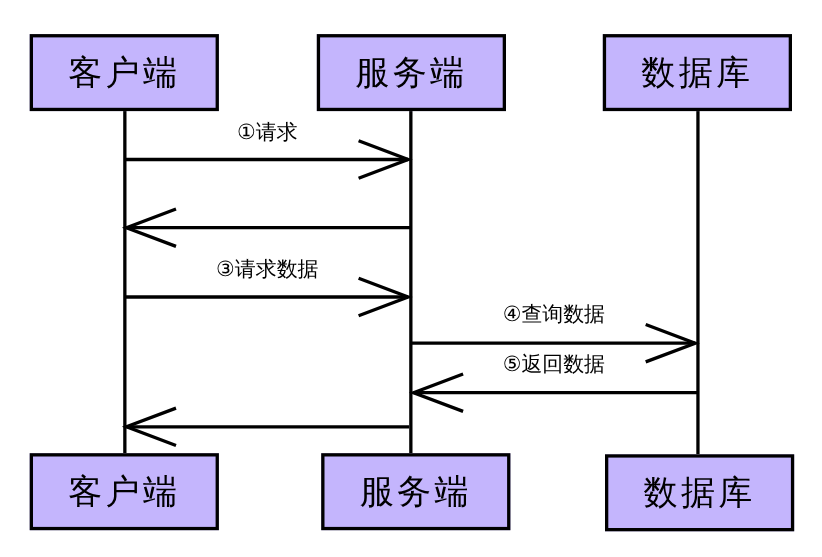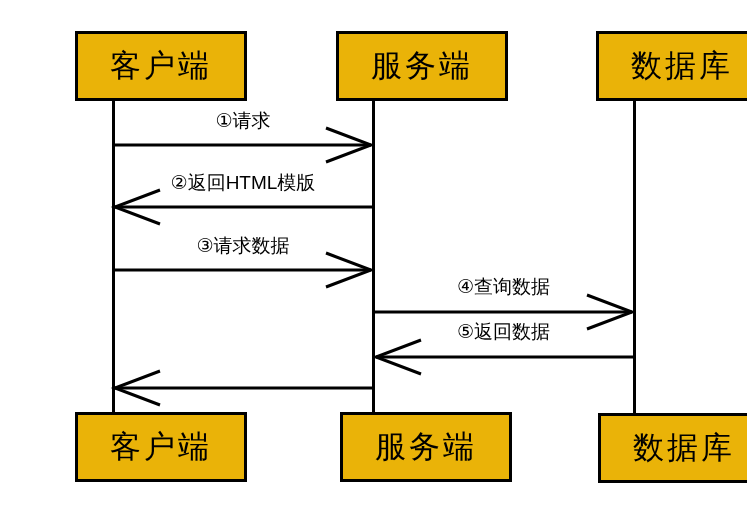--- a/index.html
+++ b/index.html
@@ -12,25 +12,24 @@
     font-family: "Liberation Sans", "DejaVu Sans", sans-serif;
     color: #000;
   }
   .stage { position: absolute; left: 0; top: 0; width: 747px; height: 506px; }
   svg.wires { position: absolute; left: 0; top: 0; }
 
   .actor-box {
     position: absolute;
     width: 172px; height: 70px;
     border: 3px solid #000;
-    background: #eab308;
+    background: #c4b5fd;
     display: flex; align-items: center; justify-content: center;
     font-size: 31px; font-weight: 500; letter-spacing: 3px;
     white-space: nowrap;
-    margin-left: 48px;
   }
   .pos-client-top   { left: 27px;  top: 31px;  }
   .pos-server-top   { left: 288px; top: 31px;  }
   .pos-database-top { left: 548px; top: 31px;  }
   .pos-client-bot   { left: 27px;  top: 412px; }
   .pos-server-bot   { left: 292px; top: 412px; }
   .pos-database-bot { left: 550px; top: 413px; }
 
   .msg-label {
     position: absolute;
@@ -101,19 +100,18 @@
 
   <div class="actor-box pos-client-top">客户端</div>
   <div class="actor-box pos-server-top">服务端</div>
   <div class="actor-box pos-database-top">数据库</div>
 
   <div class="actor-box pos-client-bot">客户端</div>
   <div class="actor-box pos-server-bot">服务端</div>
   <div class="actor-box pos-database-bot">数据库</div>
 
   <div class="msg-label pos-m1">①请求</div>
-  <div class="msg-label pos-m2">②返回HTML模版</div>
   <div class="msg-label pos-m3">③请求数据</div>
   <div class="msg-label pos-m4">④查询数据</div>
   <div class="msg-label pos-m5">⑤返回数据</div>
 
 
 </div>
 
 </body></html>

